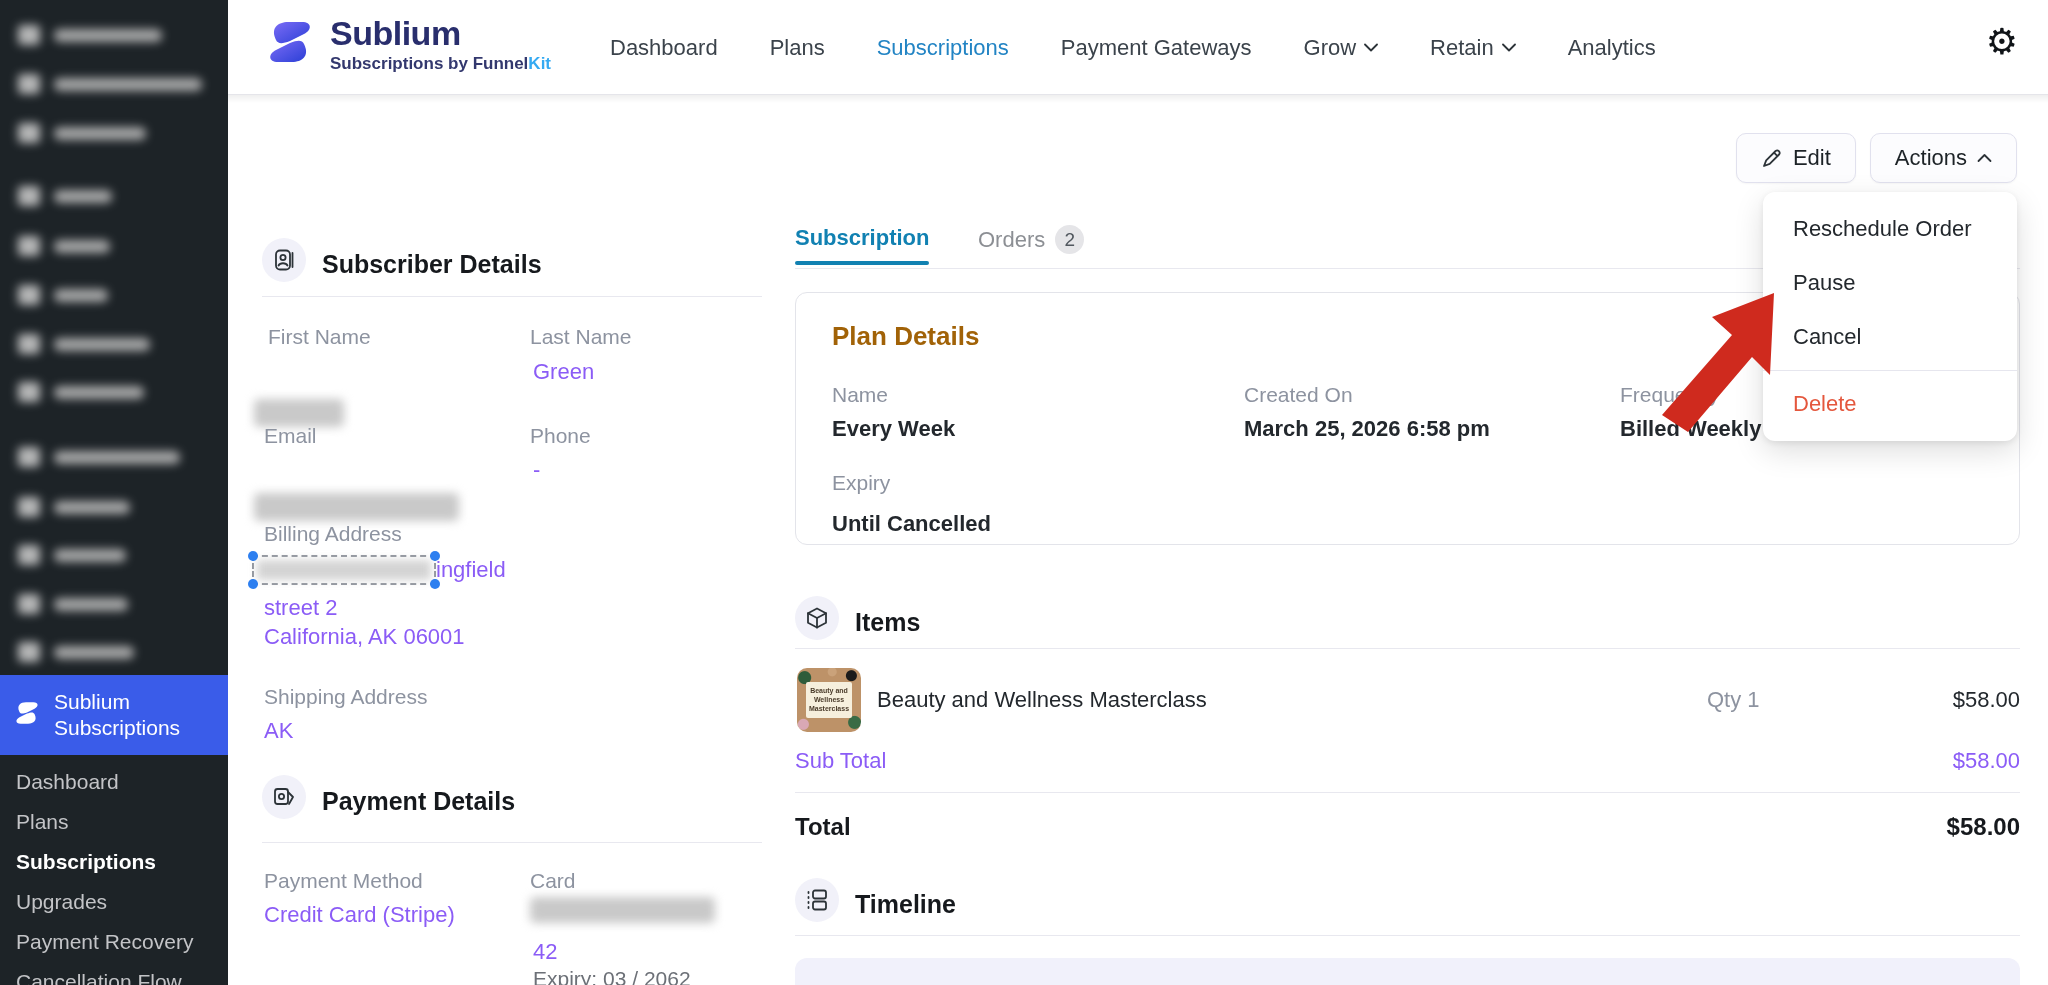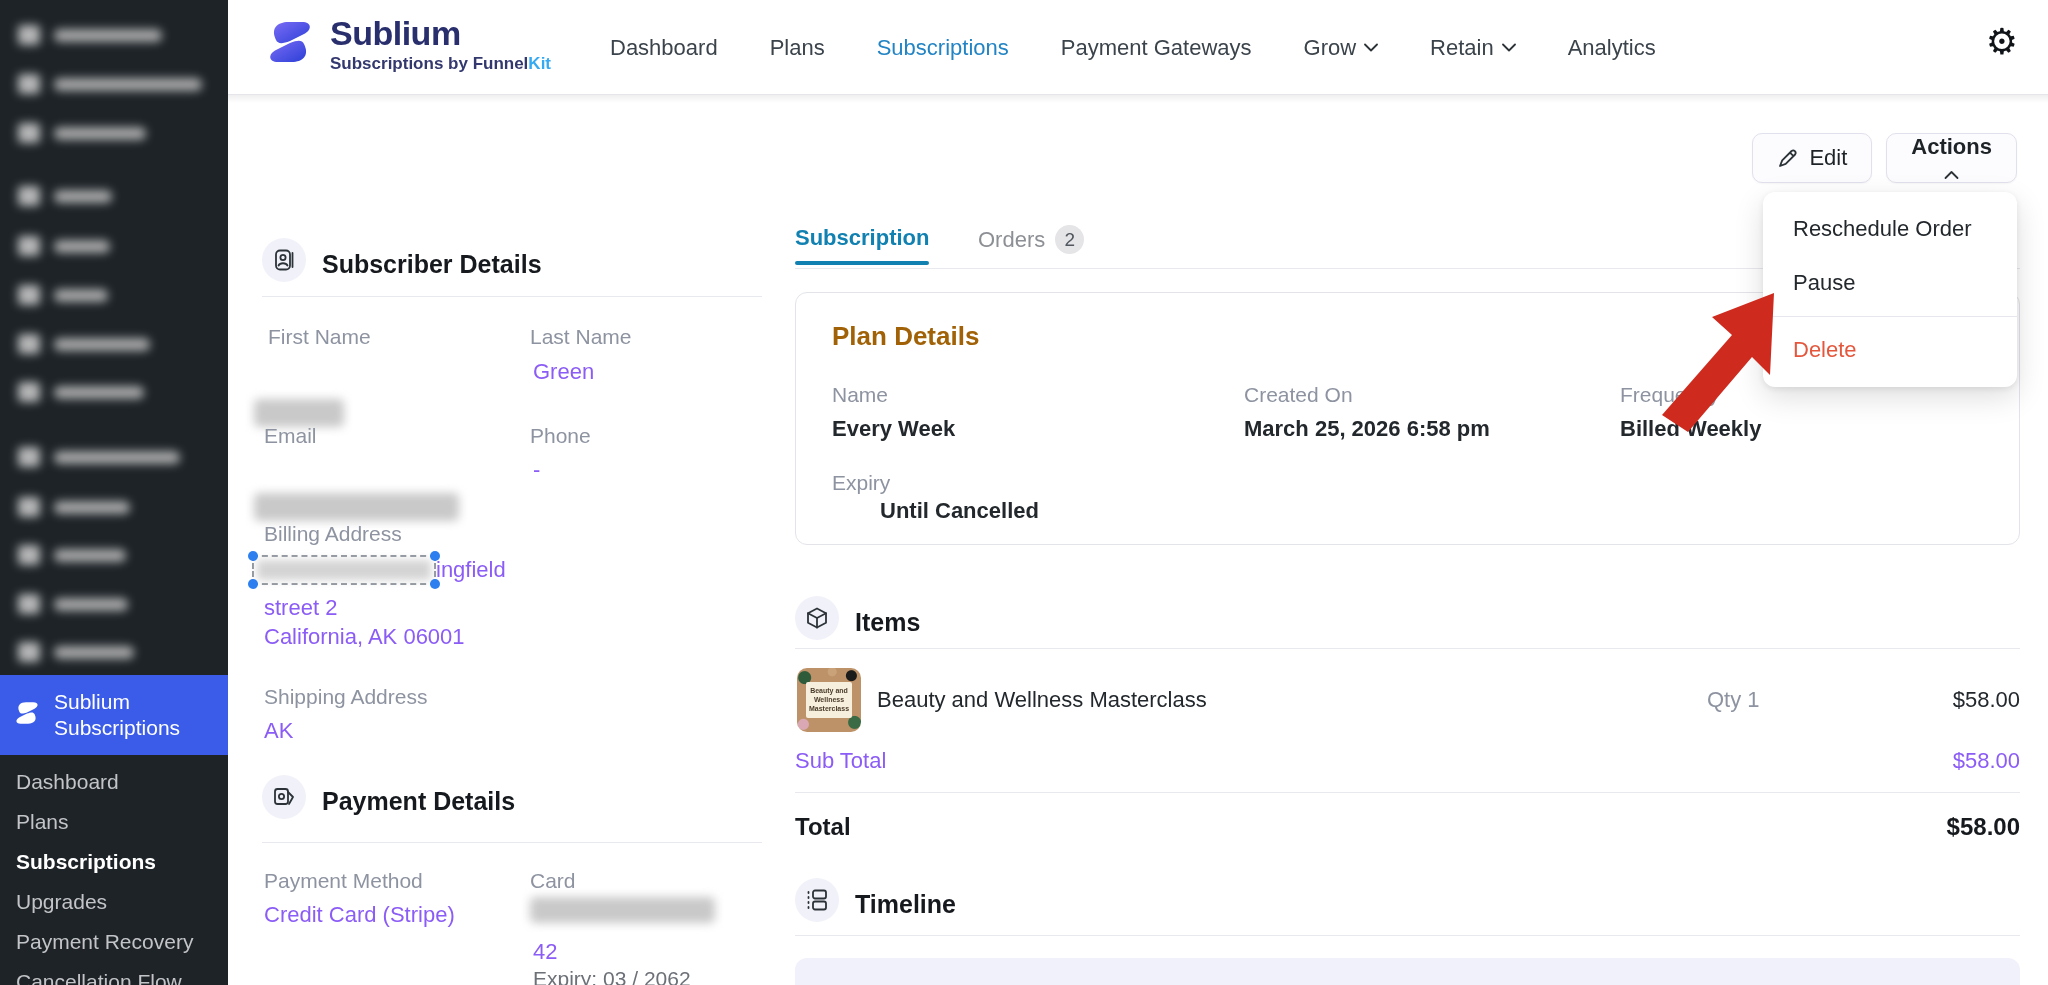--- a/index.html
+++ b/index.html
@@ -46,21 +46,21 @@
   .gear{position:absolute;right:30px;top:24px;font-size:36px;color:#101418;cursor:pointer;line-height:1;}
   
   .title-row{position:absolute;left:34px;top:133px;display:flex;align-items:center;gap:22px;}
   .back-btn{width:36px;height:32px;cursor:pointer;display:flex;align-items:center;}
   .page-title{font-size:37px;font-weight:600;color:#16191d;letter-spacing:-.3px;}
   .chip{background:var(--chip-bg);color:#3f4750;border-radius:18px;font-size:19px;padding:7px 18px;white-space:nowrap;}
   .hdr-buttons{position:absolute;right:31px;top:133px;display:flex;gap:14px;}
   .btn{height:50px;background:#fcfcfe;border:1px solid #e1e1ee;border-radius:10px;
     display:flex;align-items:center;gap:10px;padding:0 24px;font-size:22px;color:#1d2327;cursor:pointer;
     box-shadow:0 1px 2px #0000000a;}
-  .btn.actions{font-weight:700;flex-direction:column;}
+  .btn.actions{font-weight:400;}
   
   .dropdown{position:absolute;left:1763px;top:192px;width:254px;background:#fff;border-radius:12px;
     box-shadow:0 10px 30px #00000022,0 2px 6px #00000014;z-index:30;padding:10px 0;}
   .dd-item{font-size:22px;color:#23282d;padding:14px 30px;cursor:pointer;}
   .dd-sep{height:1px;background:#e6e6ee;margin:6px 0;}
   .dd-item.danger{color:var(--danger);}
   .red-arrow{position:absolute;left:1652px;top:287px;z-index:40;pointer-events:none;}
   
   .section-head{display:flex;align-items:center;gap:16px;}
   .icon-circle{width:44px;height:44px;border-radius:50%;background:#f1f1f9;display:flex;align-items:center;justify-content:center;flex:0 0 auto;}
@@ -326,21 +326,21 @@
 
   <div class="plan-card">
     <div class="plan-title">Plan Details</div>
     <div class="pc-label" style="left:36px;top:90px;">Name</div>
     <div class="pc-value" style="left:36px;top:123px;">Every Week</div>
     <div class="pc-label" style="left:448px;top:90px;">Created On</div>
     <div class="pc-value" style="left:448px;top:123px;">March 25, 2026 6:58 pm</div>
     <div class="pc-label" style="left:824px;top:90px;">Frequency</div>
     <div class="pc-value" style="left:824px;top:123px;">Billed Weekly</div>
     <div class="pc-label" style="left:36px;top:178px;">Expiry</div>
-    <div class="pc-value" style="left:36px;top:205px;margin-left:48px;">Until Cancelled</div>
+    <div class="pc-value" style="left:36px;top:218px;">Until Cancelled</div>
   </div>
 
   <div class="items-head section-head">
     <span class="icon-circle">
       <svg width="24" height="24" viewBox="0 0 24 24">
           <path d="M12 2.5 L21 7.2 V16.8 L12 21.5 L3 16.8 V7.2 Z" class="st"></path>
           <path d="M3 7.2 L12 12 L21 7.2" class="st"></path>
           <path d="M12 12 V21.5" class="st"></path>
         </svg>
     </span>
@@ -381,20 +381,21 @@
     </span>
     <span class="section-title">Timeline</span>
   </div>
   <div class="hr timeline-hr"></div>
   <div class="timeline-box"></div>
 </div>
 
 <div class="dropdown">
   <div class="dd-item">Reschedule Order</div>
   <div class="dd-item">Pause</div>
+  <div class="dd-item">Cancel</div>
   <div class="dd-sep"></div>
   <div class="dd-item danger">Delete</div>
 </div>
 
 <span class="red-arrow">
   <svg width="130" height="145" viewBox="0 0 130 145">
     <path d="M122 6 L60 30 L80 48 L10 128 L36 145 L100 70 L118 88 Z" fill="#cf2a1e"></path>
   </svg>
 </span>
 

